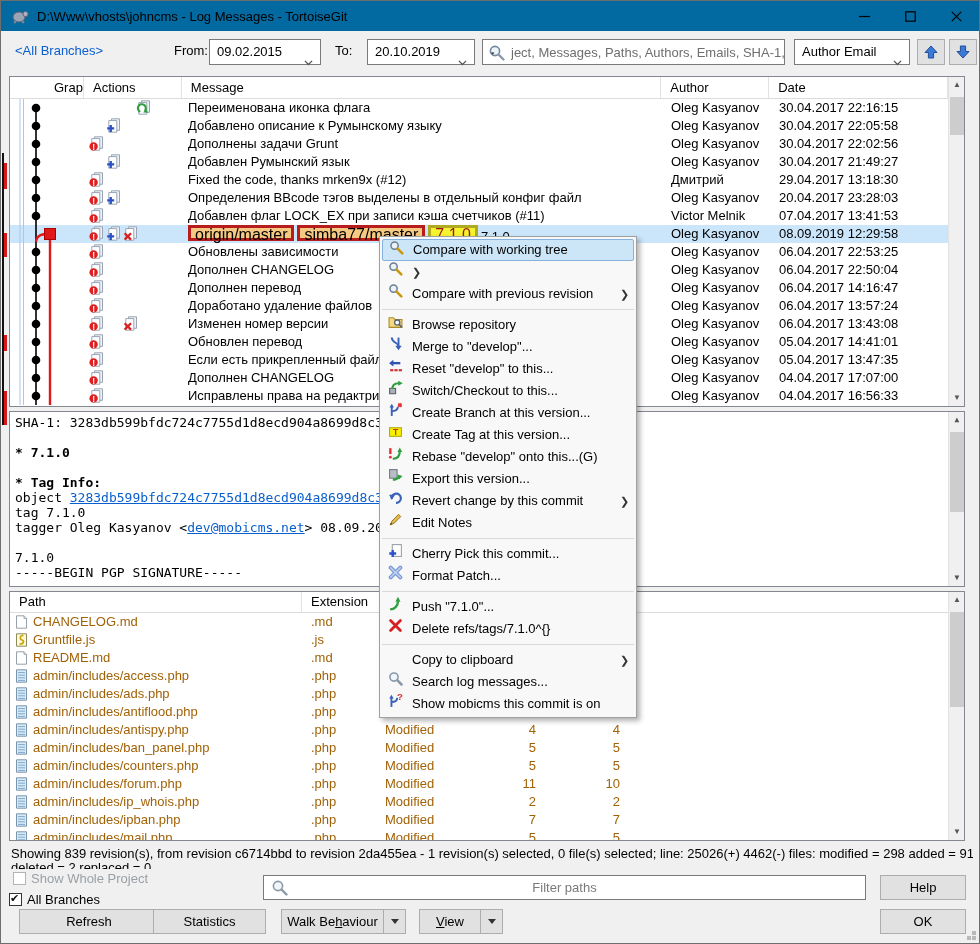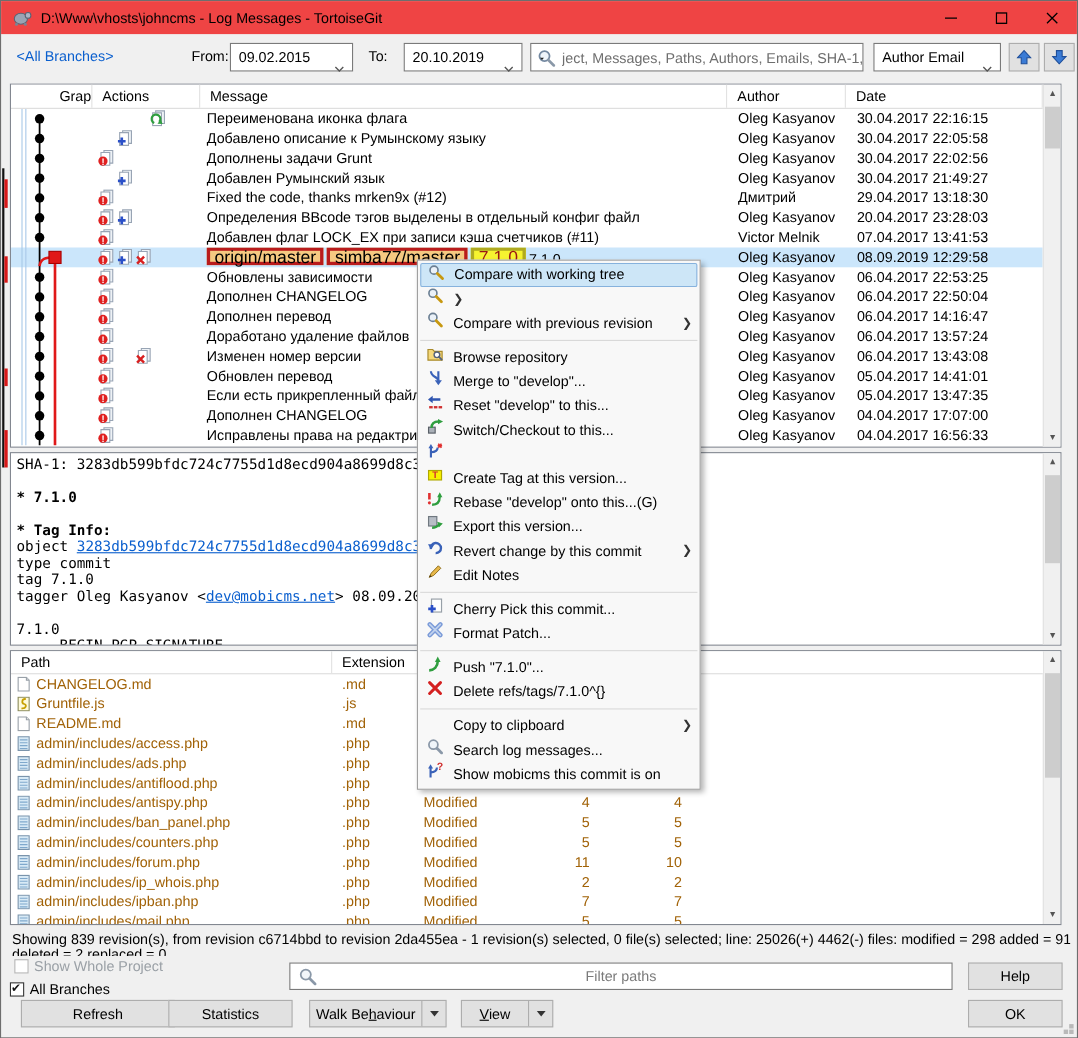--- a/index.html
+++ b/index.html
@@ -1,21 +1,21 @@
 <!DOCTYPE html>
 <html><head>
 <meta charset="utf-8">
 <style>
   * { margin:0; padding:0; box-sizing:border-box; }
   html,body { width:980px; height:944px; }
   body { font-family:"Liberation Sans", sans-serif; font-size:13px; color:#000; background:#f0f0f0; position:relative; overflow:hidden; }
   .window { position:absolute; inset:0; border:1px solid #6e6e6e; background:#f0f0f0; }
 
   
-  .titlebar { position:absolute; left:0; top:0; width:100%; height:30px; background:#ef4444; display:flex; align-items:center; }
+  .titlebar { position:absolute; left:0; top:0; width:100%; height:30px; background:#0369a1; display:flex; align-items:center; }
   .app-ico { width:18px; height:16px; margin:0 8px 0 10px; }
   .title-text { flex:1; white-space:nowrap; overflow:hidden; }
   .winbtns { display:flex; height:100%; }
   .winbtn { width:46px; height:100%; display:flex; align-items:center; justify-content:center; }
   .winbtn svg { width:11px; height:11px; }
 
   
   .toolbar { position:absolute; left:0; top:30px; width:100%; height:45px; }
   .link { color:#0a5fce; cursor:pointer; }
   .tb-label { position:absolute; top:12px; }
@@ -487,21 +487,20 @@
   </div>
 
   <div class="pane msgpane">
     <div id="msg-lines" style="padding-top:3px;">
         <div class="mline"><span>SHA-1: 3283db599bfdc724c7755d1d8ecd904a8699d8c3</span></div>
         <div class="mline">&nbsp;</div>
         <div class="mline b"><span>* 7.1.0</span></div>
         <div class="mline">&nbsp;</div>
         <div class="mline b"><span>* Tag Info:</span></div>
         <div class="mline"><span>object </span><span class="mlink">3283db599bfdc724c7755d1d8ecd904a8699d8c3</span></div>
-        <div class="mline"><span>type commit</span></div>
         <div class="mline"><span>tag 7.1.0</span></div>
         <div class="mline"><span>tagger Oleg Kasyanov &lt;</span><span class="mlink">dev@mobicms.net</span><span>&gt; 08.09.2019 12:29:58</span></div>
         <div class="mline">&nbsp;</div>
         <div class="mline"><span>7.1.0</span></div>
         <div class="mline"><span>-----BEGIN PGP SIGNATURE-----</span></div>
       </div>
     <div class="sb">
       <div class="sb-btn sb-up">▲</div>
       <div class="sb-thumb" style="top:20px; height:80px;"></div>
       <div class="sb-btn sb-dn">▼</div>
@@ -771,20 +770,21 @@
         <span class="ic"><svg viewBox="0 0 14 14">
             <path d="M3.5,13 V4.5" stroke="#3a62b8" stroke-width="1.8"></path>
             <polygon points="1.4,5.2 5.6,5.2 3.5,1.6" fill="#3a62b8"></polygon>
             <path d="M3.5,8.5 C7,8.5 9.2,7 9.2,4.5" fill="none" stroke="#3a62b8" stroke-width="1.8"></path>
             <g stroke="#e03030" stroke-width="1.4">
               <line x1="9.2" y1="3" x2="13" y2="3"></line>
               <line x1="9.8" y1="1.2" x2="12.4" y2="4.8"></line>
               <line x1="12.4" y1="1.2" x2="9.8" y2="4.8"></line>
             </g>
           </svg></span>
+        <span class="mlabel">Create Branch at this version...</span>
         <span class="sub"></span>
       </div>
       <div class="mi">
         <span class="ic"><svg viewBox="0 0 14 14">
             <rect x="1.5" y="3.5" width="11" height="8" fill="#f8f200" stroke="#b0a800"></rect>
             <text x="7" y="10" font-size="8" font-weight="bold" fill="#d03030" text-anchor="middle" font-family="Liberation Sans,sans-serif">T</text>
           </svg></span>
         <span class="mlabel">Create Tag at this version...</span>
         <span class="sub"></span>
       </div>

